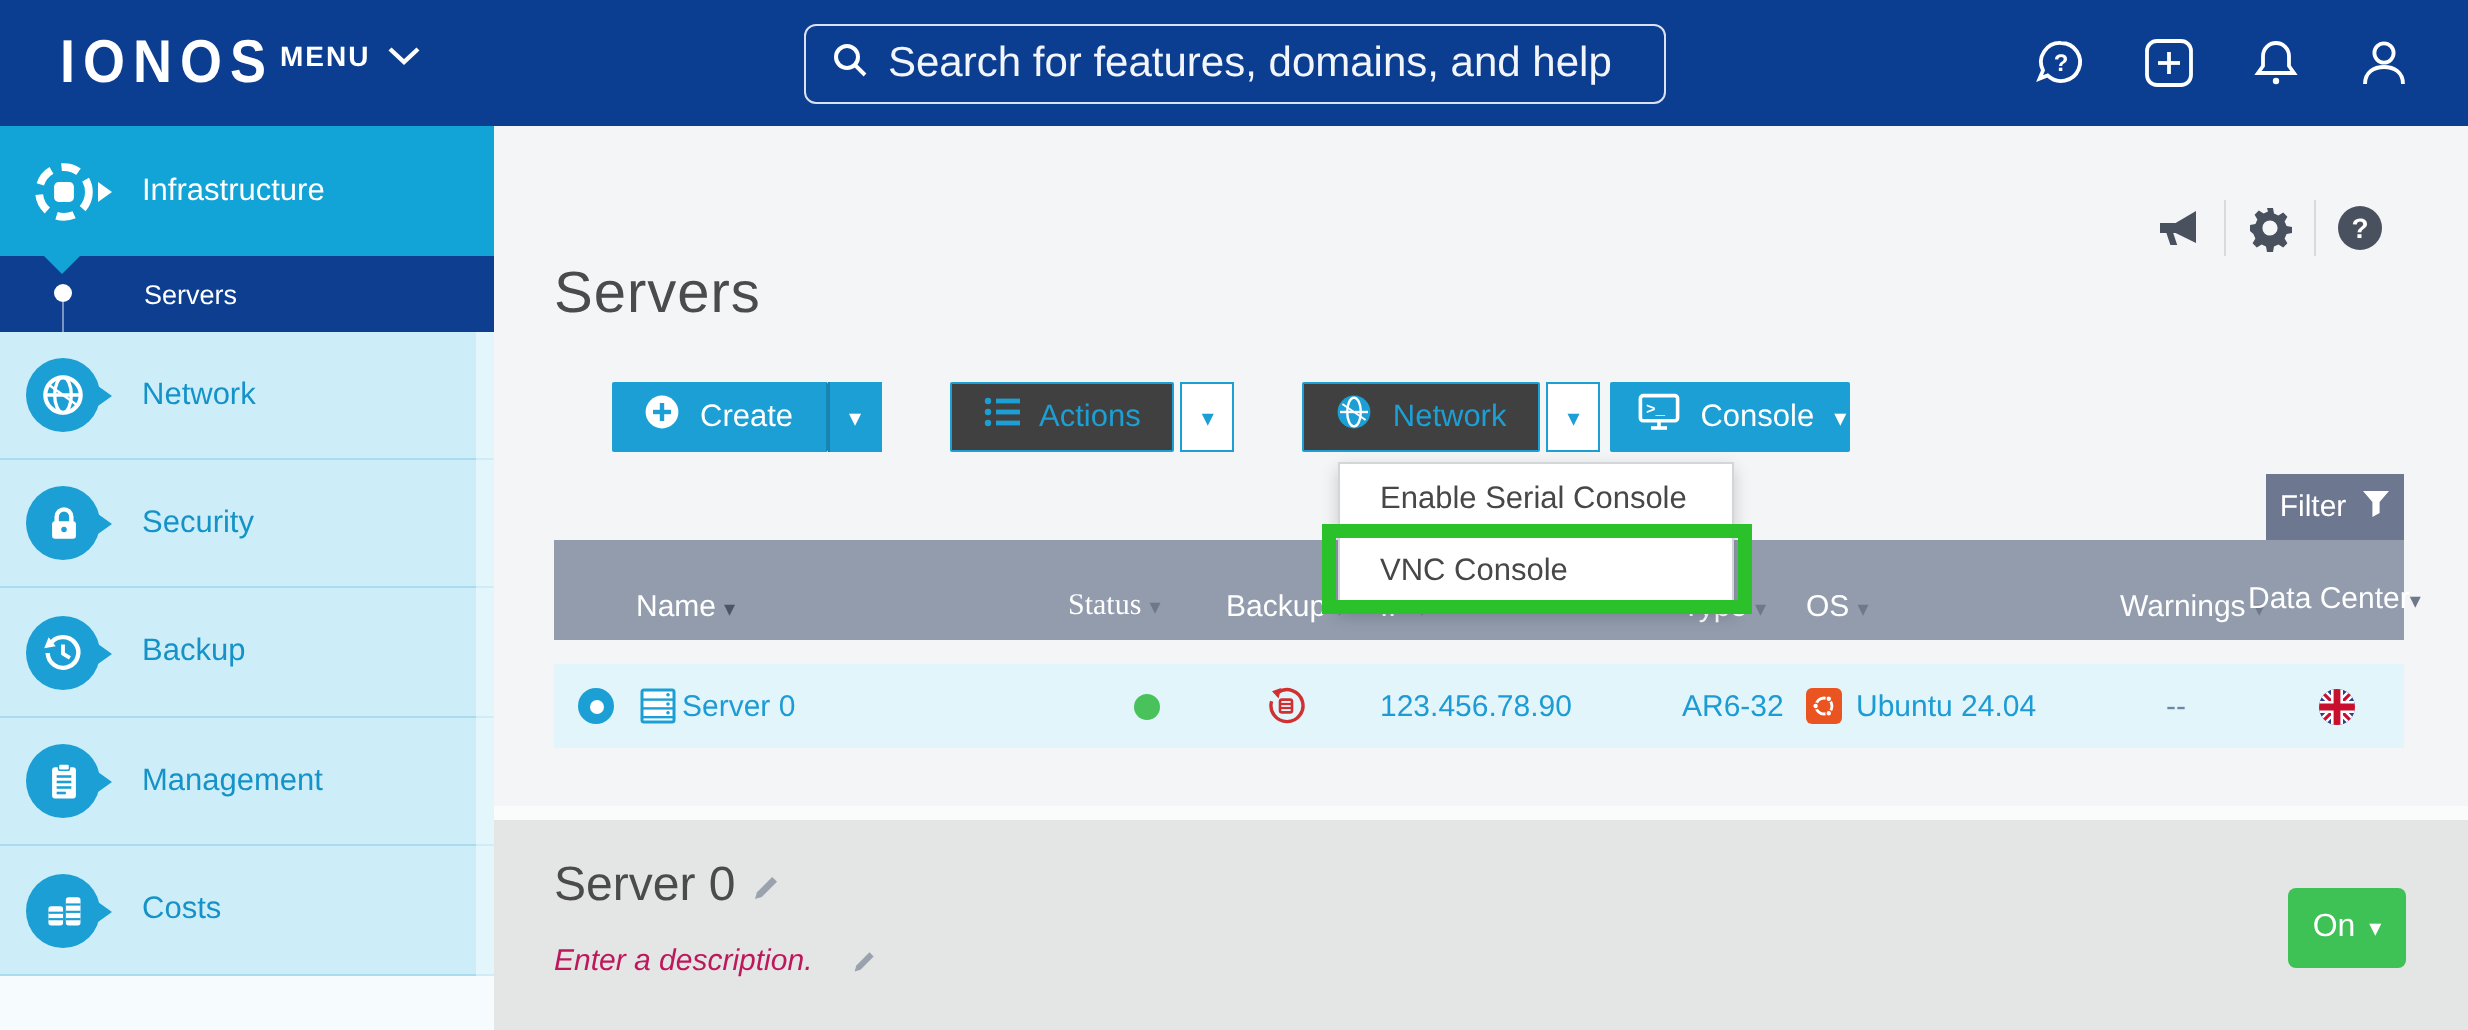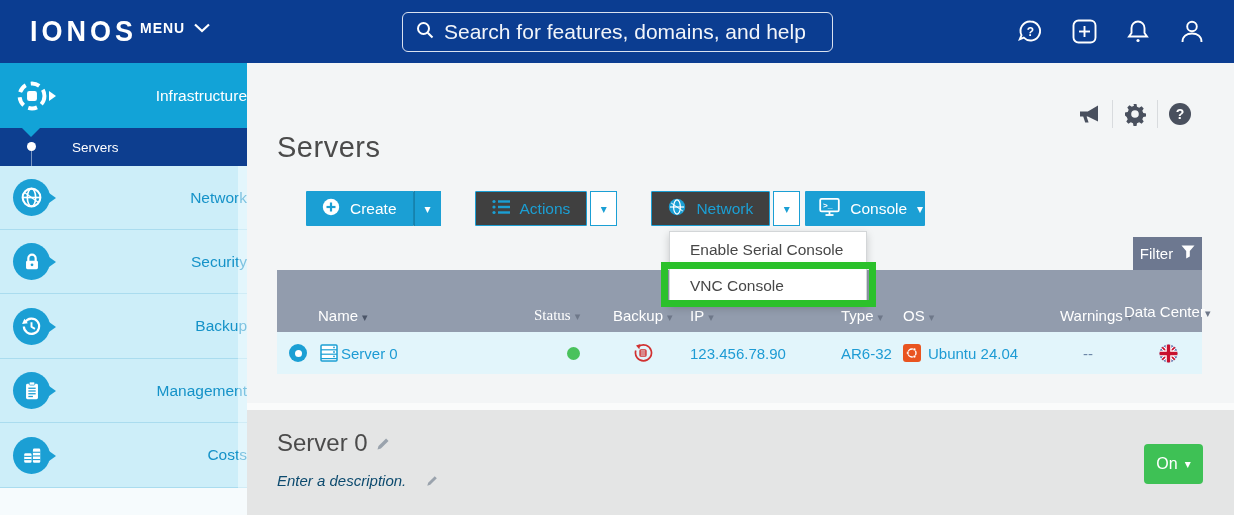--- a/index.html
+++ b/index.html
@@ -12,21 +12,21 @@
   .logo { position:absolute; left:30px; top:16px; color:#fff; font-size:27px; font-weight:bold; letter-spacing:4px; transform:scaleY(1.12); }
   .menu-btn { position:absolute; left:140px; top:20px; color:#fff; font-size:14px; font-weight:bold; letter-spacing:1px; display:flex; align-items:center; gap:9px; cursor:pointer;justify-content:center; }
   .searchbox { position:absolute; left:402px; top:12px; width:431px; height:40px; border:1px solid rgba(255,255,255,.85); border-radius:6px; display:flex; align-items:center; padding:0 13px; gap:10px; }
   .searchbox input { background:transparent; border:none; outline:none; color:#fff; font-size:21px; width:100%; font-family:"Liberation Sans",sans-serif; }
   .searchbox input::placeholder { color:#fff; opacity:.95; }
   .nav-icons { position:absolute; right:28px; top:0; height:63px; display:flex; align-items:center; gap:26px; }
   .nav-icon { width:28px; height:28px; display:flex; align-items:center; justify-content:center; cursor:pointer; }
 
   
   .sidebar { position:absolute; left:0; top:63px; width:247px; height:452px; background:#f6fbfd; }
-  .side-item { position:absolute; left:0; width:247px; display:flex; align-items:center; padding-left:13px; gap:21px; cursor:pointer;justify-content:space-between; }
+  .side-item { position:absolute; left:0; width:247px; display:flex; align-items:center; padding-left:13px; gap:21px; cursor:pointer; }
   .side-item .label { font-size:15.5px; }
   .item-infra { top:0; height:65px; background:#12a3d7; }
   .item-infra .label { color:#fff; }
   .notch { position:absolute; left:22px; top:65px; width:0; height:0; border-left:9px solid transparent; border-right:9px solid transparent; border-top:9px solid #12a3d7; z-index:2; }
   .item-servers { top:65px; height:38px; background:#0d3e8f; padding-left:0; }
   .bullet { position:absolute; left:27px; top:14px; width:9px; height:9px; background:#fff; border-radius:50%; }
   .vline { position:absolute; left:31px; top:23px; width:1px; height:15px; background:rgba(255,255,255,.45); }
   .item-servers .label { color:#fff; font-size:13.5px; position:absolute; left:72px; }
   .side-light { background:#cdeef9; border-bottom:1px solid #aadcef; }
   .side-light .label { color:#1592c8; }
@@ -61,38 +61,38 @@
   .caret { font-size:12px; line-height:1; }
   .btn-console { width:120px; justify-content:space-between; padding:0 14px; }
 
   
   .dropdown { position:absolute; left:422px; top:168px; width:198px; background:#fff; border:1px solid #d3d6d8; box-shadow:0 3px 8px rgba(0,0,0,.18); z-index:5; }
   .dd-item { height:36px; display:flex; align-items:center; padding-left:20px; font-size:15.5px; color:#474747; cursor:pointer; background:#fff; }
   .green-box { position:absolute; left:414px; top:199px; width:215px; height:45px; border:7px solid #2bc12b; z-index:6; pointer-events:none; }
 
   
   .filter-btn { position:absolute; left:886px; top:174px; width:69px; height:33px; background:#6d7890; color:#fff; font-size:15px; display:flex; align-items:center; justify-content:center; gap:8px; cursor:pointer; }
-  .thead { position:absolute; left:30px; top:207px; width:925px; height:62px; background:#929cad; }
+  .thead { position:absolute; left:30px; top:207px; width:925px; height:50px; background:#929cad; }
   .hcol { position:absolute; bottom:8px; color:#fff; font-size:15px; display:flex; align-items:baseline; gap:4px; cursor:pointer; white-space:nowrap; }
   .hcaret { font-size:11px; color:#6e7889; }
   .hcaret-sorted { color:#4b5568; }
   .h-dc { text-align:right; line-height:22px; }
   .trow { position:absolute; left:30px; top:269px; width:925px; height:42px; background:#e2f5fb; }
   .cell { position:absolute; top:0; height:42px; display:flex; align-items:center; font-size:15px; }
   .link-blue { color:#1d9bd4; cursor:pointer; }
   .radio { width:18px; height:18px; border-radius:50%; background:#1b9fd4; display:flex; align-items:center; justify-content:center; cursor:pointer; }
   .radio-dot { width:7px; height:7px; border-radius:50%; background:#fff; }
   .status-dot { width:13px; height:13px; border-radius:50%; background:#49c25c; }
   .ubuntu { width:18px; height:18px; background:#e95420; border-radius:3px; display:flex; align-items:center; justify-content:center; }
 
   
   .gap-strip { position:absolute; left:0; top:340px; width:987px; height:7px; background:#fafbfb; }
   .detail { position:absolute; left:0; top:347px; width:987px; height:105px; background:#e4e5e5; }
   .detail-title { position:absolute; left:30px; top:19px; font-size:24px; color:#4b4b4b; display:flex; align-items:center; gap:8px; }
-  .detail-desc { position:absolute; left:30px; top:62px; font-size:15px; font-style:italic; color:#0c4a6e; display:flex; align-items:center; gap:20px; }
+  .detail-desc { position:absolute; left:30px; top:62px; font-size:15px; font-style:italic; color:#be185d; display:flex; align-items:center; gap:20px; }
   .on-btn { position:absolute; right:31px; top:34px; width:59px; height:40px; background:#3ec155; border-radius:4px; color:#fff; font-size:16px; display:flex; align-items:center; justify-content:center; gap:7px; cursor:pointer; }
   .pencil { cursor:pointer; display:flex; }
   .q-circle { width:22px; height:22px; border-radius:50%; background:#49505e; color:#fff; font-size:14px; font-weight:bold; display:flex; align-items:center; justify-content:center; }
 </style>
 </head>
 <body>
 
 <div class="screen">
 
   <div class="navbar">

